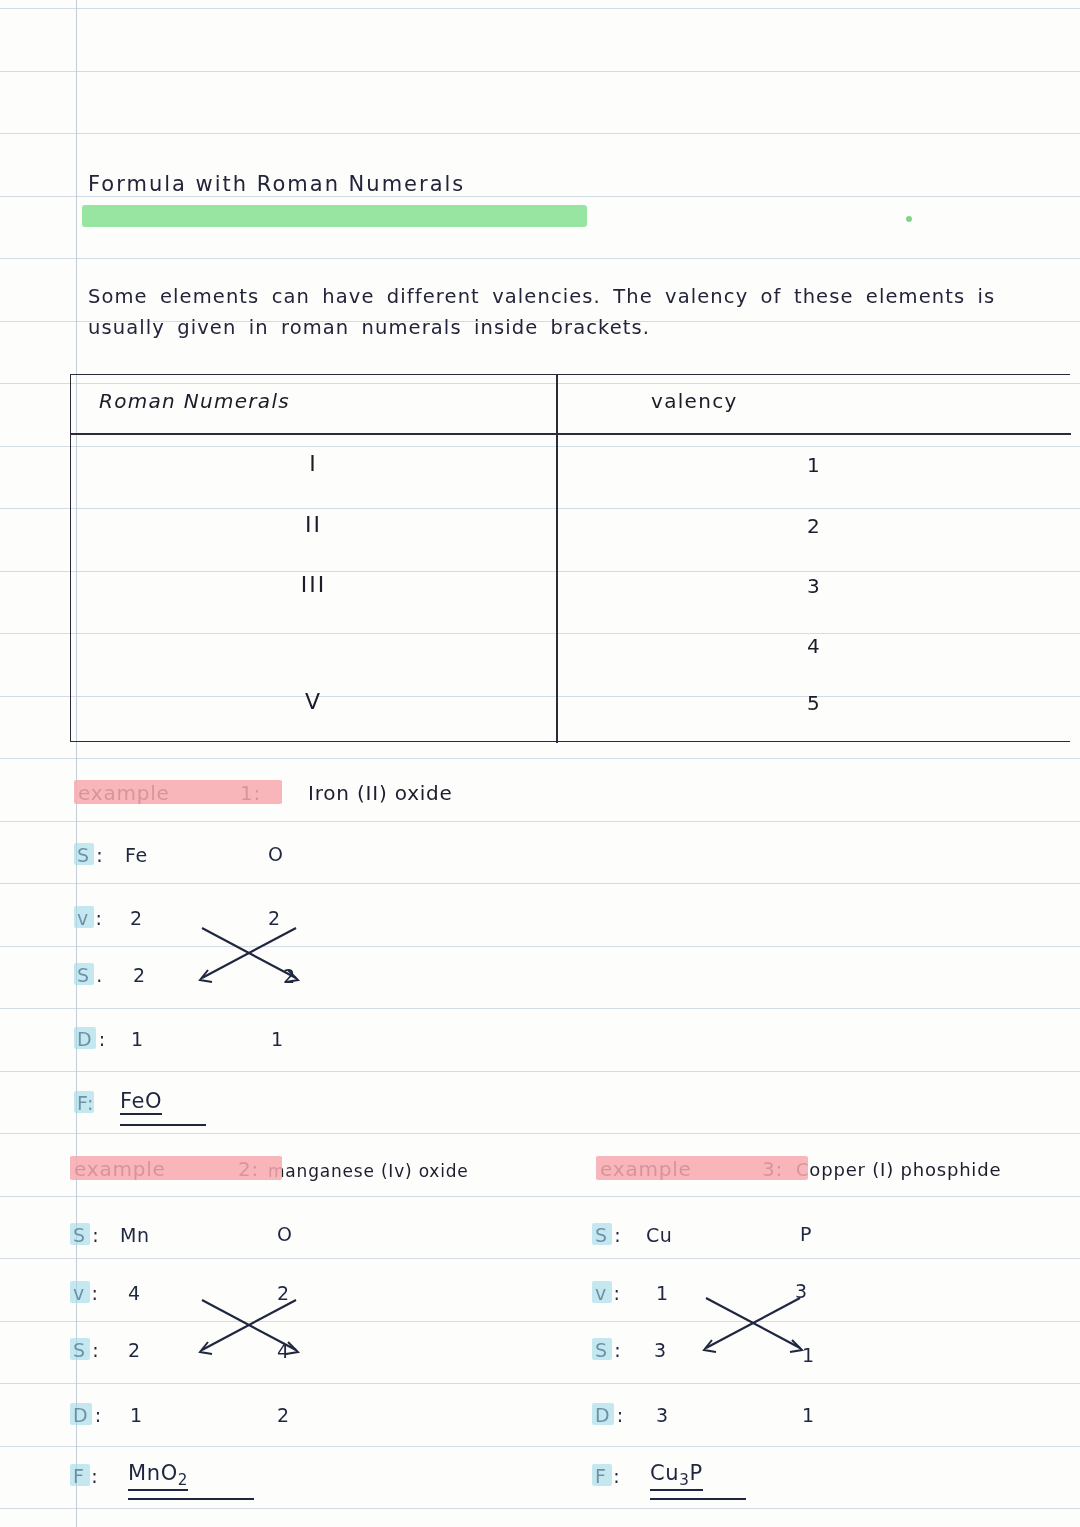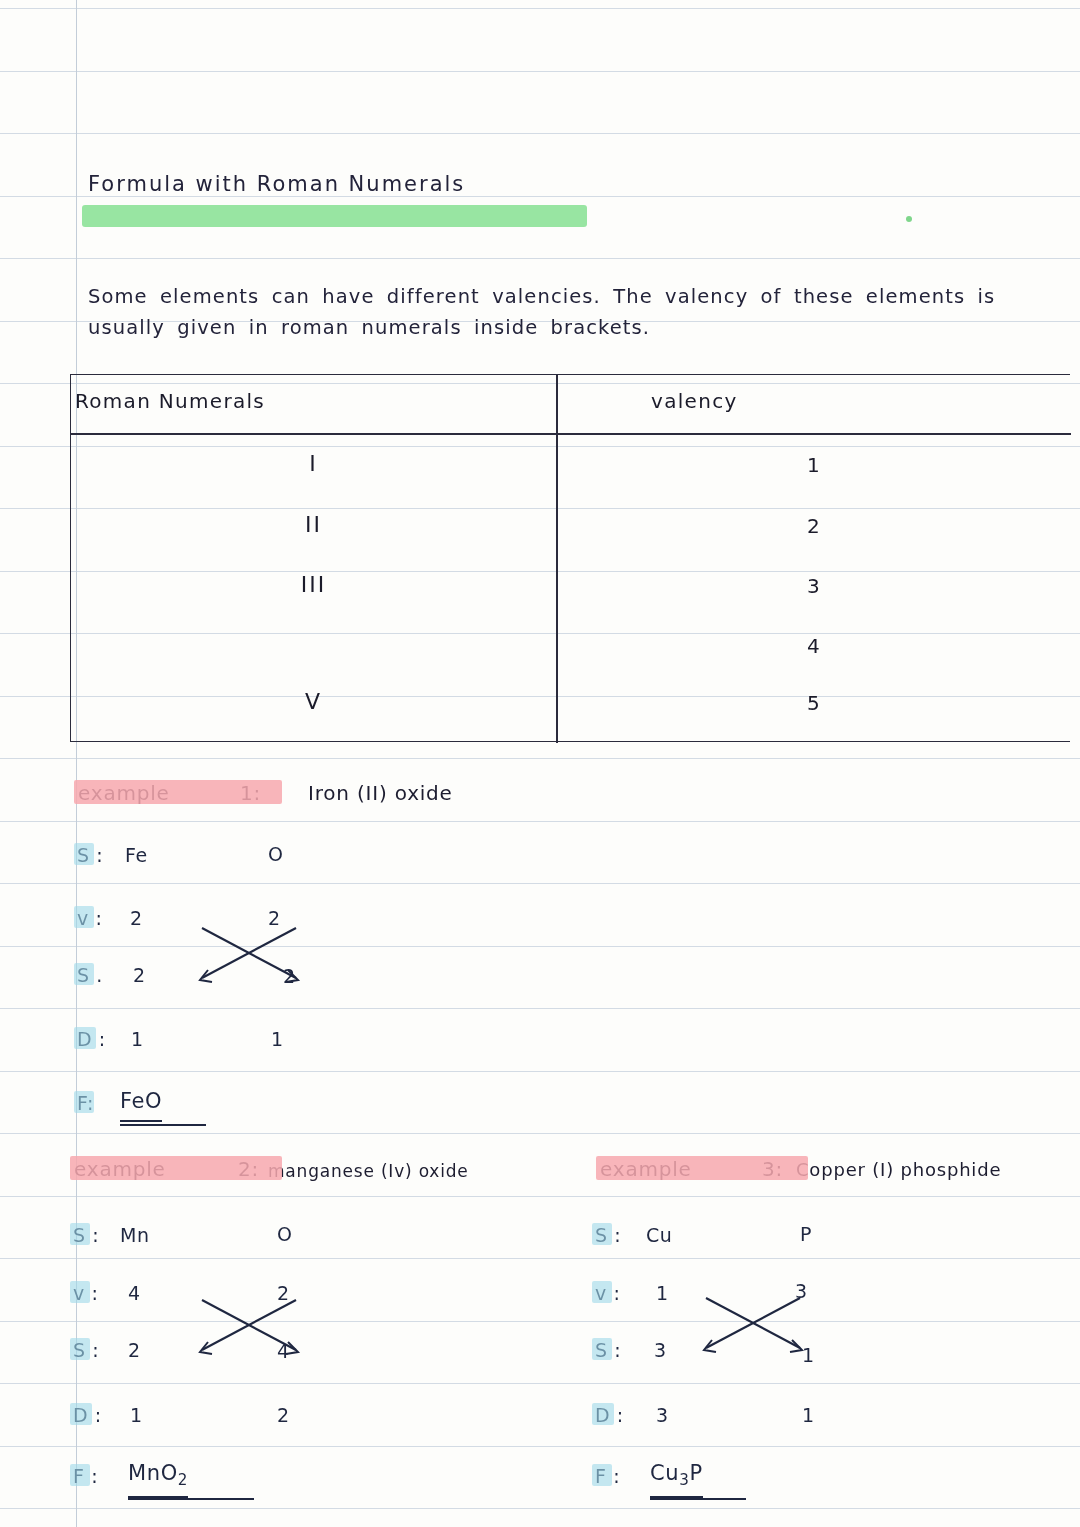--- a/index.html
+++ b/index.html
@@ -127,21 +127,21 @@
     width: 1000px;
     height: 1.6px;
     background: #2b2b3c;
   }
   #valency-table .th {
     position: absolute;
     top: 14px;
     font-size: 20px;
     letter-spacing: 1.3px;
   }
-  #th-roman { left: 4px; }
+  #th-roman { left: 28px; font-style: italic; }
   #th-valency { left: 580px; }
 
   .tbl-row-roman {
     position: absolute;
     width: 485px;
     text-align: center;
     font-size: 22px;
     letter-spacing: 2px;
   }
   .tbl-row-val {
@@ -185,21 +185,21 @@
     font-size: 19px;
     letter-spacing: 0.6px;
     color: #1f2740;
   }
   .formula {
     position: absolute;
     font-size: 21px;
     letter-spacing: 0.6px;
     color: #1f2740;
     border-bottom: 2px solid #1f2740;
-    padding-bottom: 7px;
+    padding-bottom: 0;
   }
   .formula-under2 {
     position: absolute;
     height: 2px;
     background: #1f2740;
   }
   .cross {
     position: absolute;
     z-index: 3;
   }

